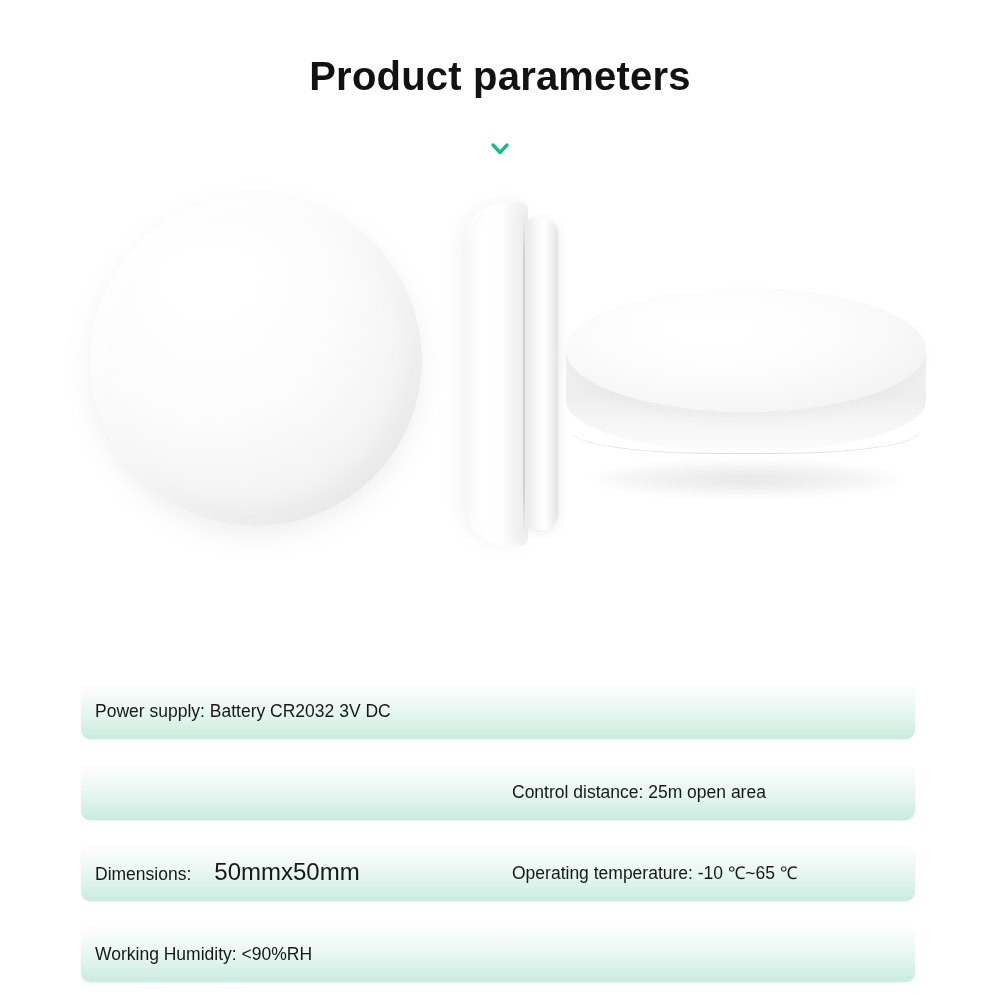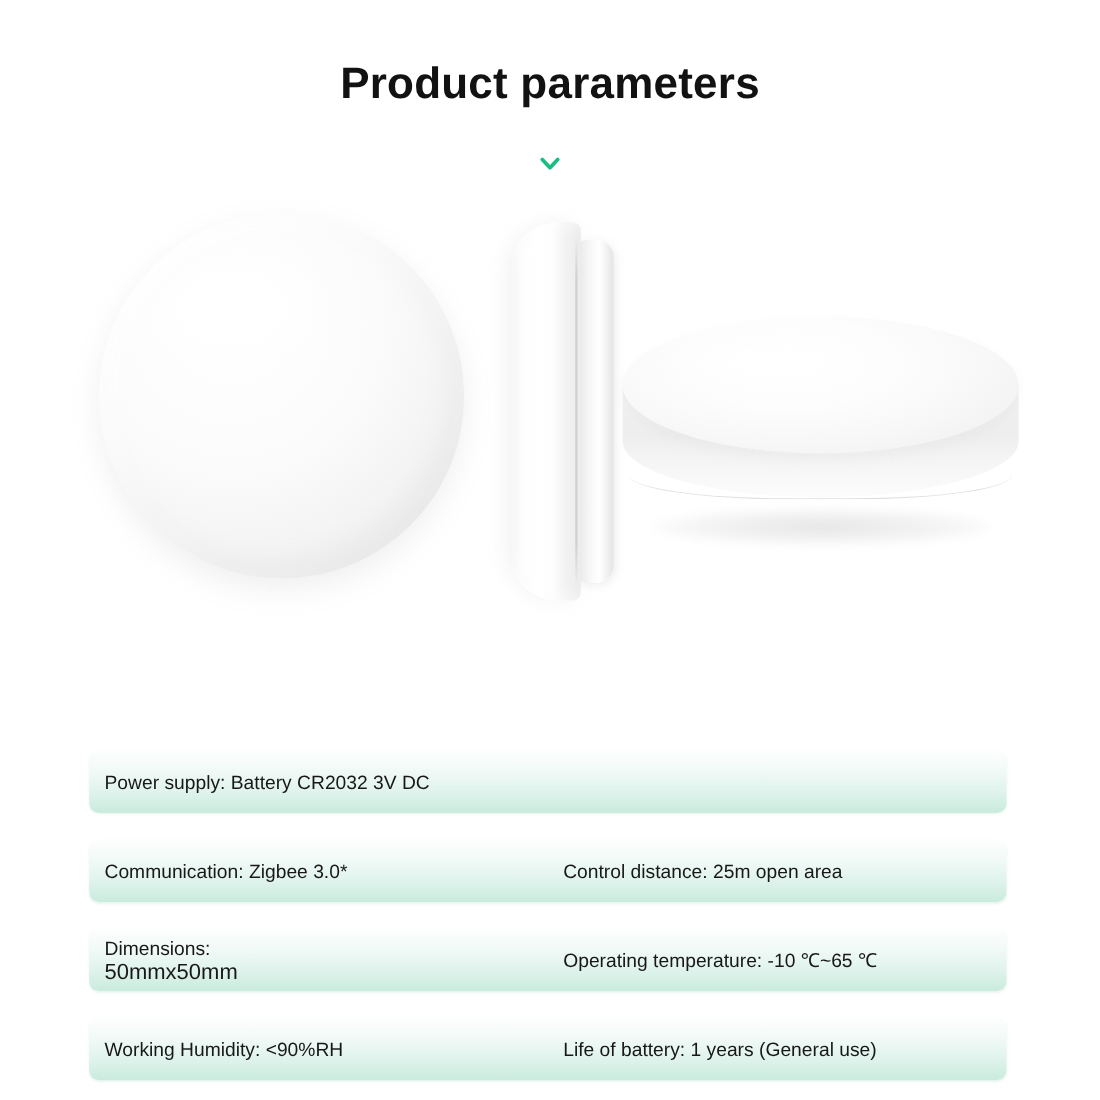--- a/index.html
+++ b/index.html
@@ -219,32 +219,32 @@
     font-size: 17.5px;
     color: #181818;
     line-height: 22px;
     white-space: nowrap;
   }
   .spec-cell-left {
     position: absolute;
     left: 14px;
     display: flex;
     align-items: baseline;
-    flex-direction: column;
   }
   .spec-cell-right {
     position: absolute;
     left: 431px;
     text-align: right;
   }
   .spec-label-tight {
     margin-right: 7px;
   }
   .spec-value-emph {
-    font-size: 20px;
+    font-size: 24px;
+    margin-left: 16px;
   }
 </style>
 </head>
 <body>
 
 <div class="page">
 
   <div class="page-title">Product parameters</div>
 
   <div class="chevron-wrap">
@@ -276,42 +276,36 @@
 
   <div class="spec-table">
 
     <div class="spec-row">
       <div class="spec-cell spec-cell-left">
         <span class="spec-label-tight">Power supply: Battery CR2032 3V DC</span>
       </div>
     </div>
 
     <div class="spec-row">
-      <div class="spec-cell spec-cell-left">
-        <span>Communication: Zigbee 3.0*</span>
-      </div>
       <div class="spec-cell spec-cell-right">
         <span>Control distance: 25m open area</span>
       </div>
     </div>
 
     <div class="spec-row">
       <div class="spec-cell spec-cell-left">
         <span class="spec-label-tight">Dimensions:</span>
         <span class="spec-value-emph">50mmx50mm</span>
       </div>
       <div class="spec-cell spec-cell-right">
         <span>Operating temperature: -10 ℃~65 ℃</span>
       </div>
     </div>
 
     <div class="spec-row">
       <div class="spec-cell spec-cell-left">
         <span>Working Humidity: &lt;90%RH</span>
       </div>
-      <div class="spec-cell spec-cell-right">
-        <span>Life of battery: 1 years (General use)</span>
-      </div>
     </div>
 
   </div>
 
 </div>
 
 </body></html>

